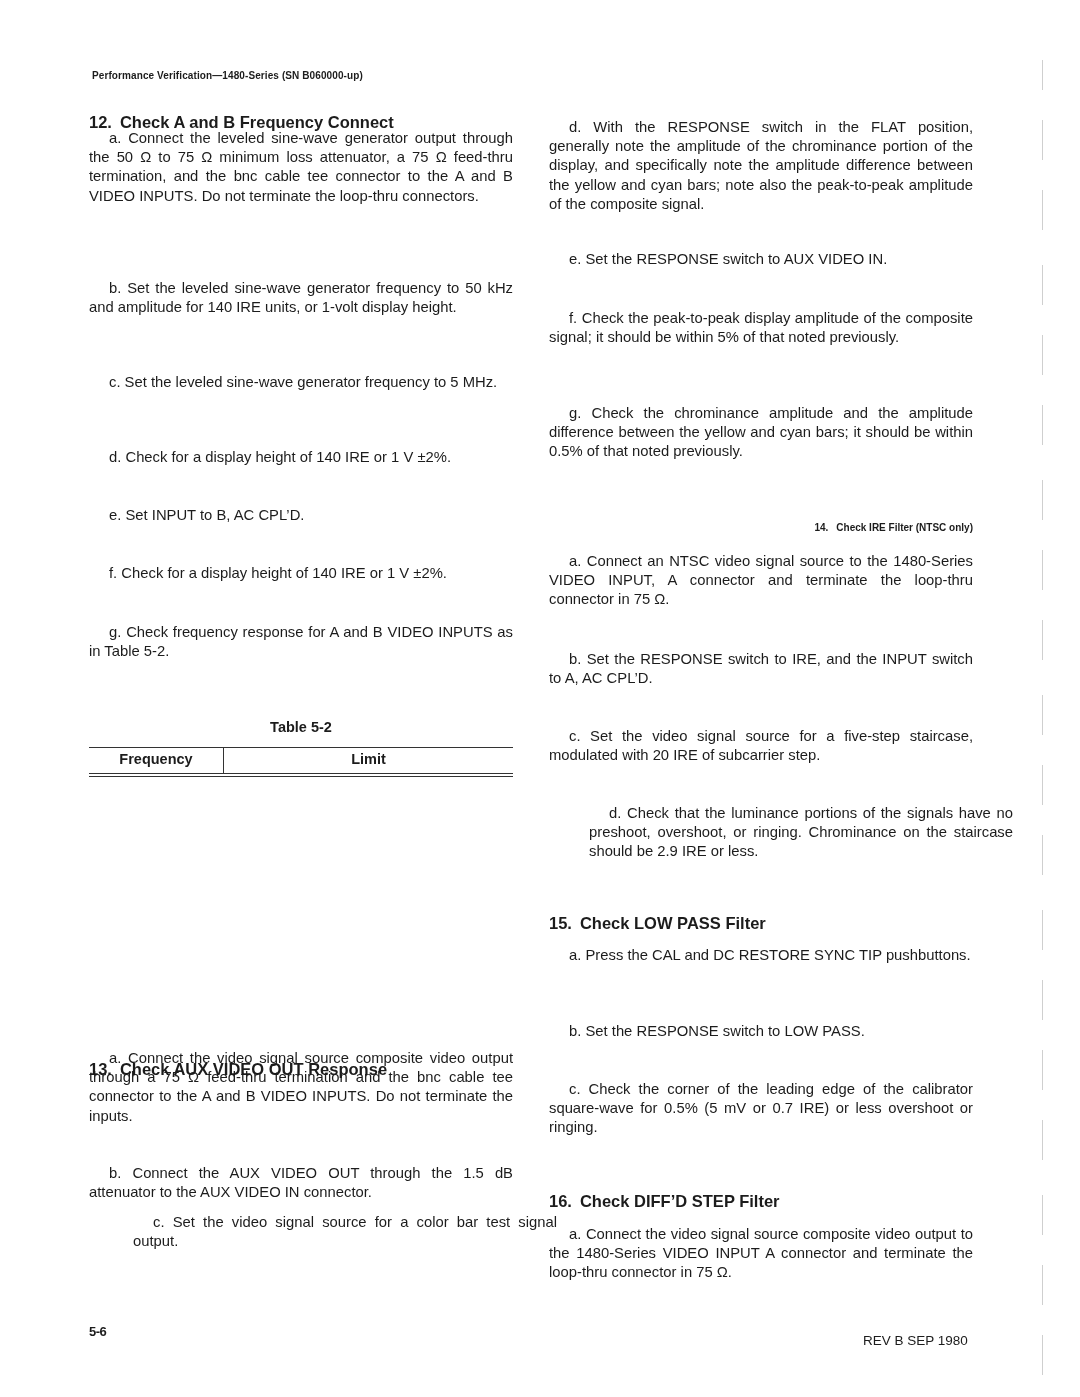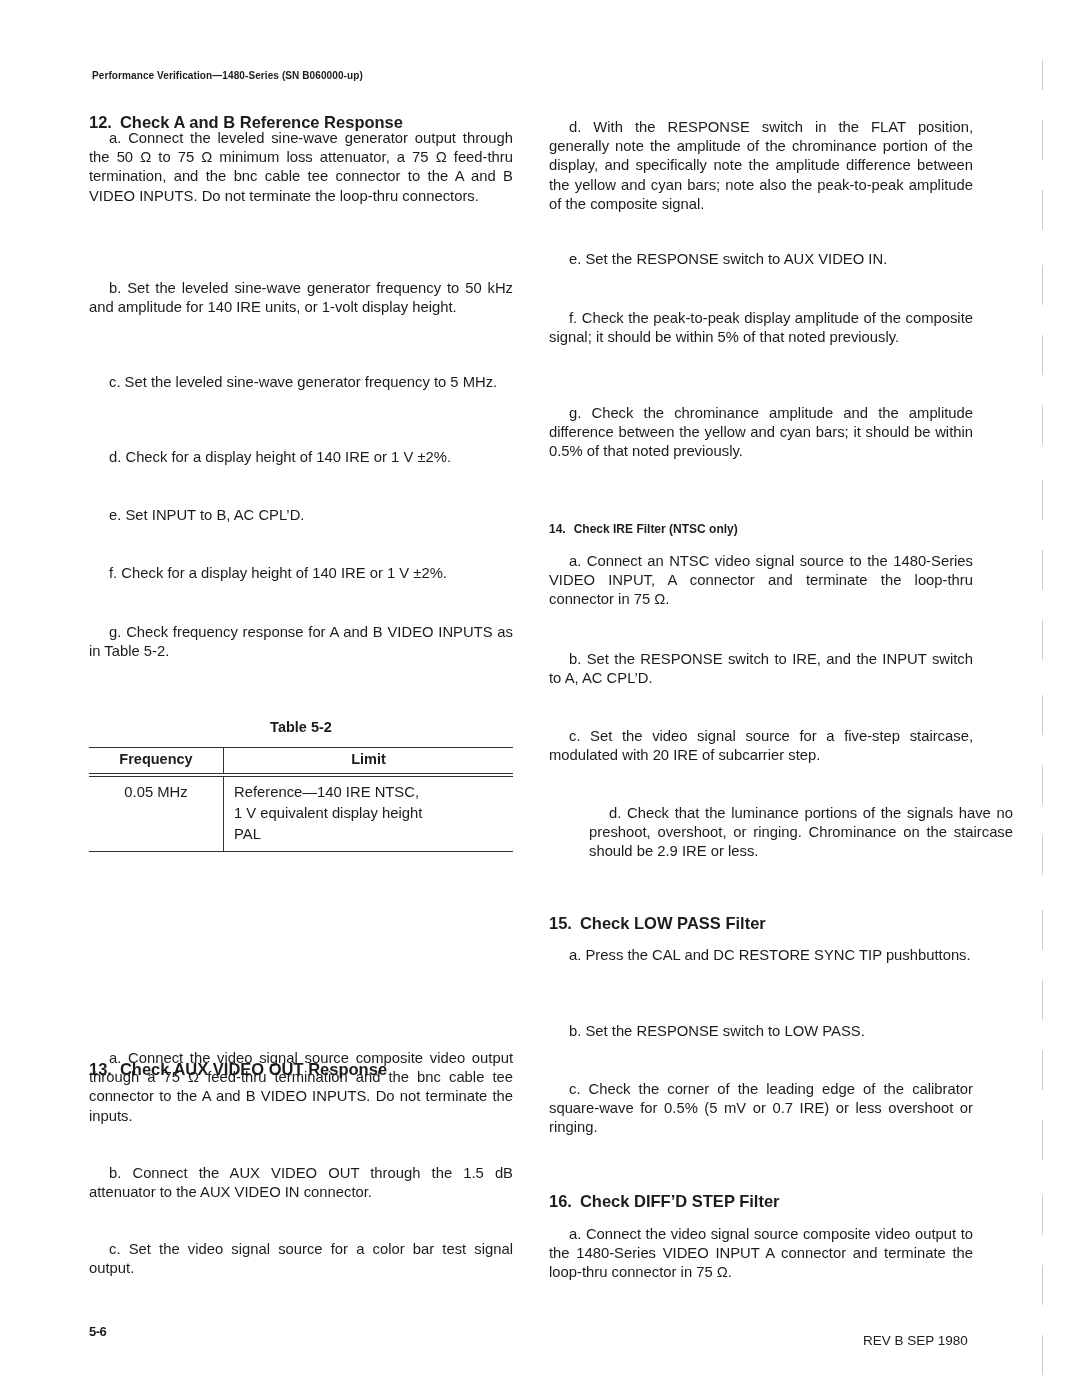--- a/index.html
+++ b/index.html
@@ -12,21 +12,21 @@
       position: absolute; left: 92px; top: 70px;
       font-weight: bold; font-size: 10px; letter-spacing: 0.1px;
     }
     .col { position: absolute; width: 424px; }
     .col-left { left: 89px; }
     .col-right { left: 549px; }
     h2.sec {
       margin: 0; font-size: 16.5px; font-weight: bold; white-space: nowrap;
     }
     h2.sec .num { margin-right: 8px; }
-    h2.sec.small { font-size: 12px; }
+    h2.sec.small { font-size: 10px; text-align: right; }
     p.step {
       margin: 0; font-size: 14.8px; line-height: 19.2px;
       text-align: justify; text-indent: 20px;
     }
     .table-caption {
       position: absolute; left: 89px; top: 719px; width: 424px;
       text-align: center; font-weight: bold; font-size: 14.5px;
     }
     table.spec {
       position: absolute; left: 89px; top: 747px; width: 424px;
@@ -57,21 +57,21 @@
     .margin-mark {
       position: absolute; width: 1px; background: #cfcfcf;
     }
   </style>
 </head>
 <body>
 
 <div class="running-head">Performance Verification—1480-Series (SN B060000-up)</div>
 
 <div class="col col-left" style="top:113px;">
-  <h2 class="sec"><span class="num">12.</span><span>Check A and B Reference Response</span></h2>
+  <h2 class="sec"><span class="num">12.</span><span>Check A and B Frequency Connect</span></h2>
 </div>
 <div class="col col-left" style="top:129px;">
     <p class="step">a. Connect the leveled sine-wave generator output through the 50 Ω to 75 Ω minimum loss attenuator, a 75 Ω feed-thru termination, and the bnc cable tee connector to the A and B VIDEO INPUTS. Do not terminate the loop-thru connectors.</p>
   </div>
 <div class="col col-left" style="top:279px;">
     <p class="step">b. Set the leveled sine-wave generator frequency to 50 kHz and amplitude for 140 IRE units, or 1-volt display height.</p>
   </div>
 <div class="col col-left" style="top:373px;">
     <p class="step">c. Set the leveled sine-wave generator frequency to 5 MHz.</p>
   </div>
@@ -90,41 +90,33 @@
 
 <div class="table-caption">Table 5-2</div>
 <table class="spec">
   <thead>
     <tr>
       <th class="c-freq">Frequency</th>
       <th>Limit</th>
     </tr>
   </thead>
   <tbody>
-    <tr class="r1">
-      <td class="c-freq">0.05 MHz</td>
-      <td class="c-limit">
-        <div>Reference—140 IRE NTSC,</div>
-        <div>1 V equivalent display height</div>
-        <div>PAL</div>
-      </td>
-    </tr>
   </tbody>
 </table>
 
 <div class="col col-left" style="top:1060px;">
   <h2 class="sec"><span class="num">13.</span><span>Check AUX VIDEO OUT Response</span></h2>
 </div>
 <div class="col col-left" style="top:1049px;">
     <p class="step">a. Connect the video signal source composite video output through a 75 Ω feed-thru termination and the bnc cable tee connector to the A and B VIDEO INPUTS. Do not terminate the inputs.</p>
   </div>
 <div class="col col-left" style="top:1164px;">
     <p class="step">b. Connect the AUX VIDEO OUT through the 1.5 dB attenuator to the AUX VIDEO IN connector.</p>
   </div>
-<div class="col col-left" style="top:1240px;">
+<div class="col col-left" style="top:1213px;margin-left:44px;">
     <p class="step">c. Set the video signal source for a color bar test signal output.</p>
   </div>
 
 <div class="col col-right" style="top:118px;">
     <p class="step">d. With the RESPONSE switch in the FLAT position, generally note the amplitude of the chrominance portion of the display, and specifically note the amplitude difference between the yellow and cyan bars; note also the peak-to-peak amplitude of the composite signal.</p>
   </div>
 <div class="col col-right" style="top:250px;">
     <p class="step">e. Set the RESPONSE switch to AUX VIDEO IN.</p>
   </div>
 <div class="col col-right" style="top:309px;">

